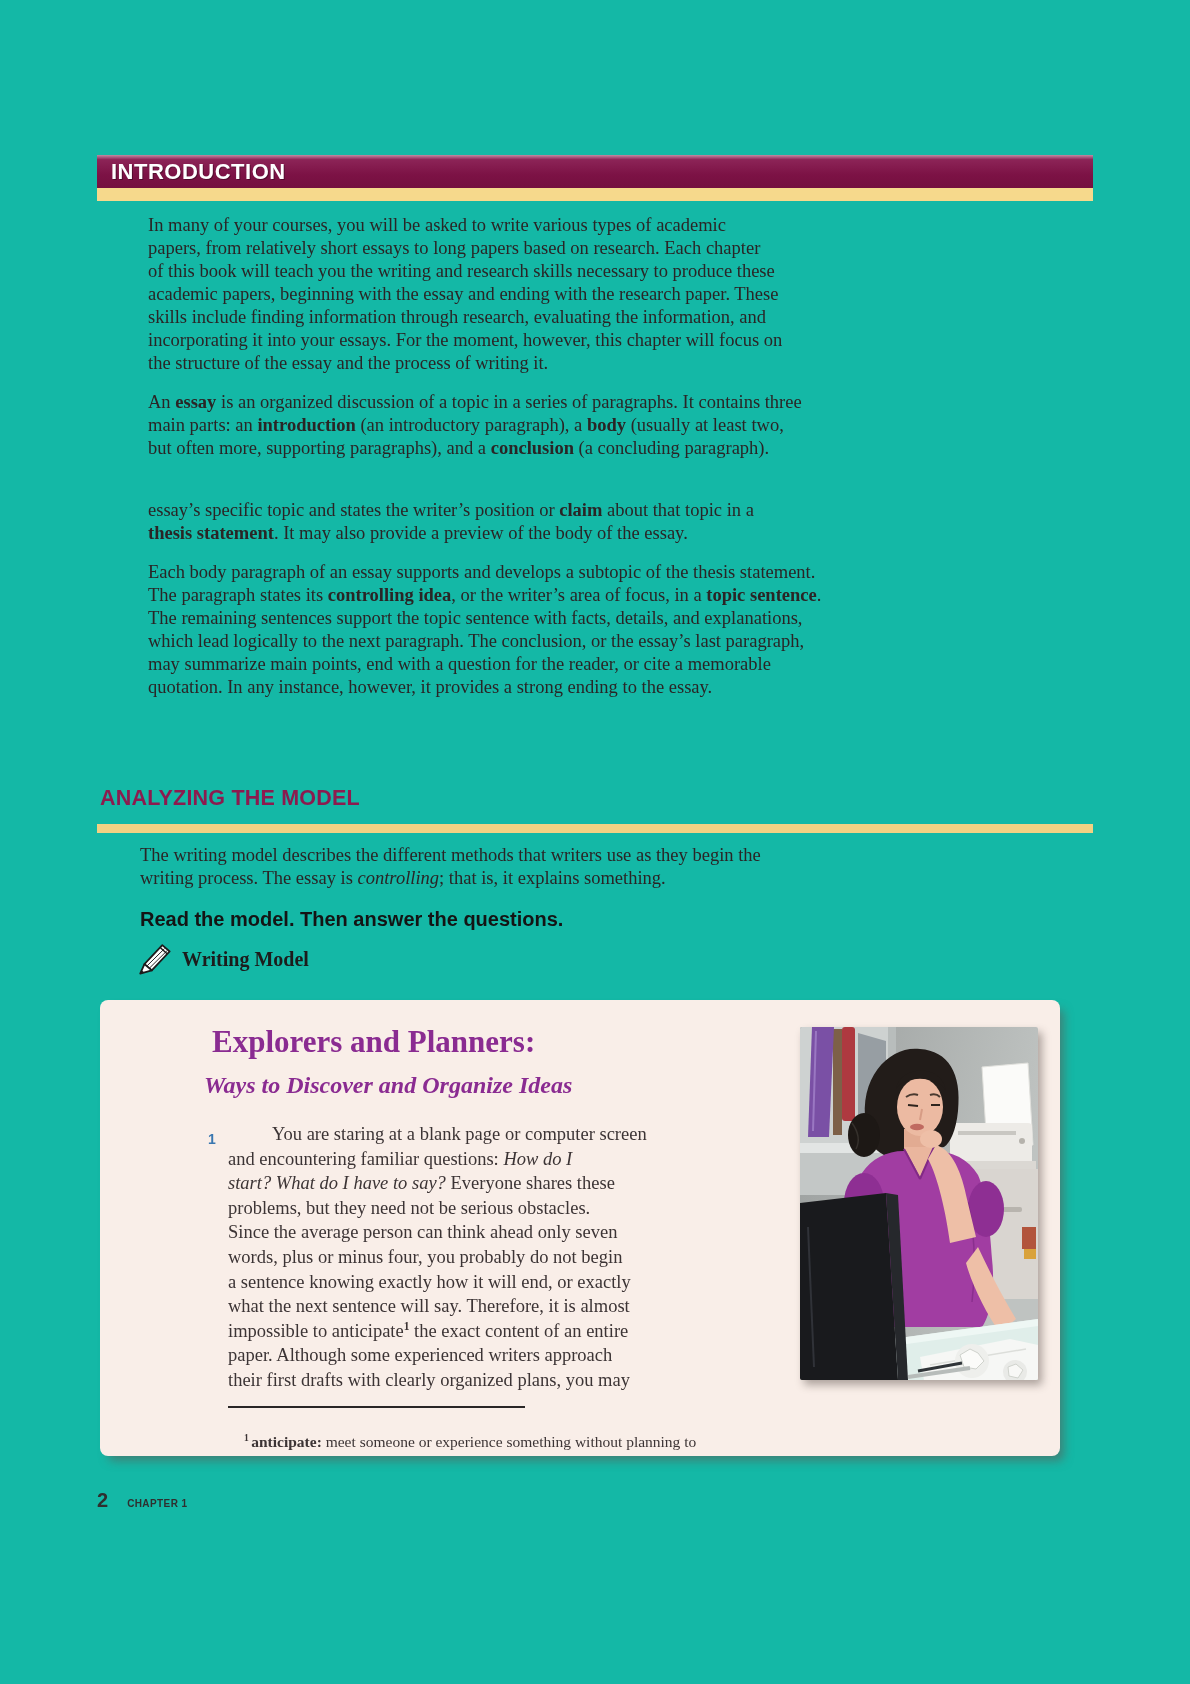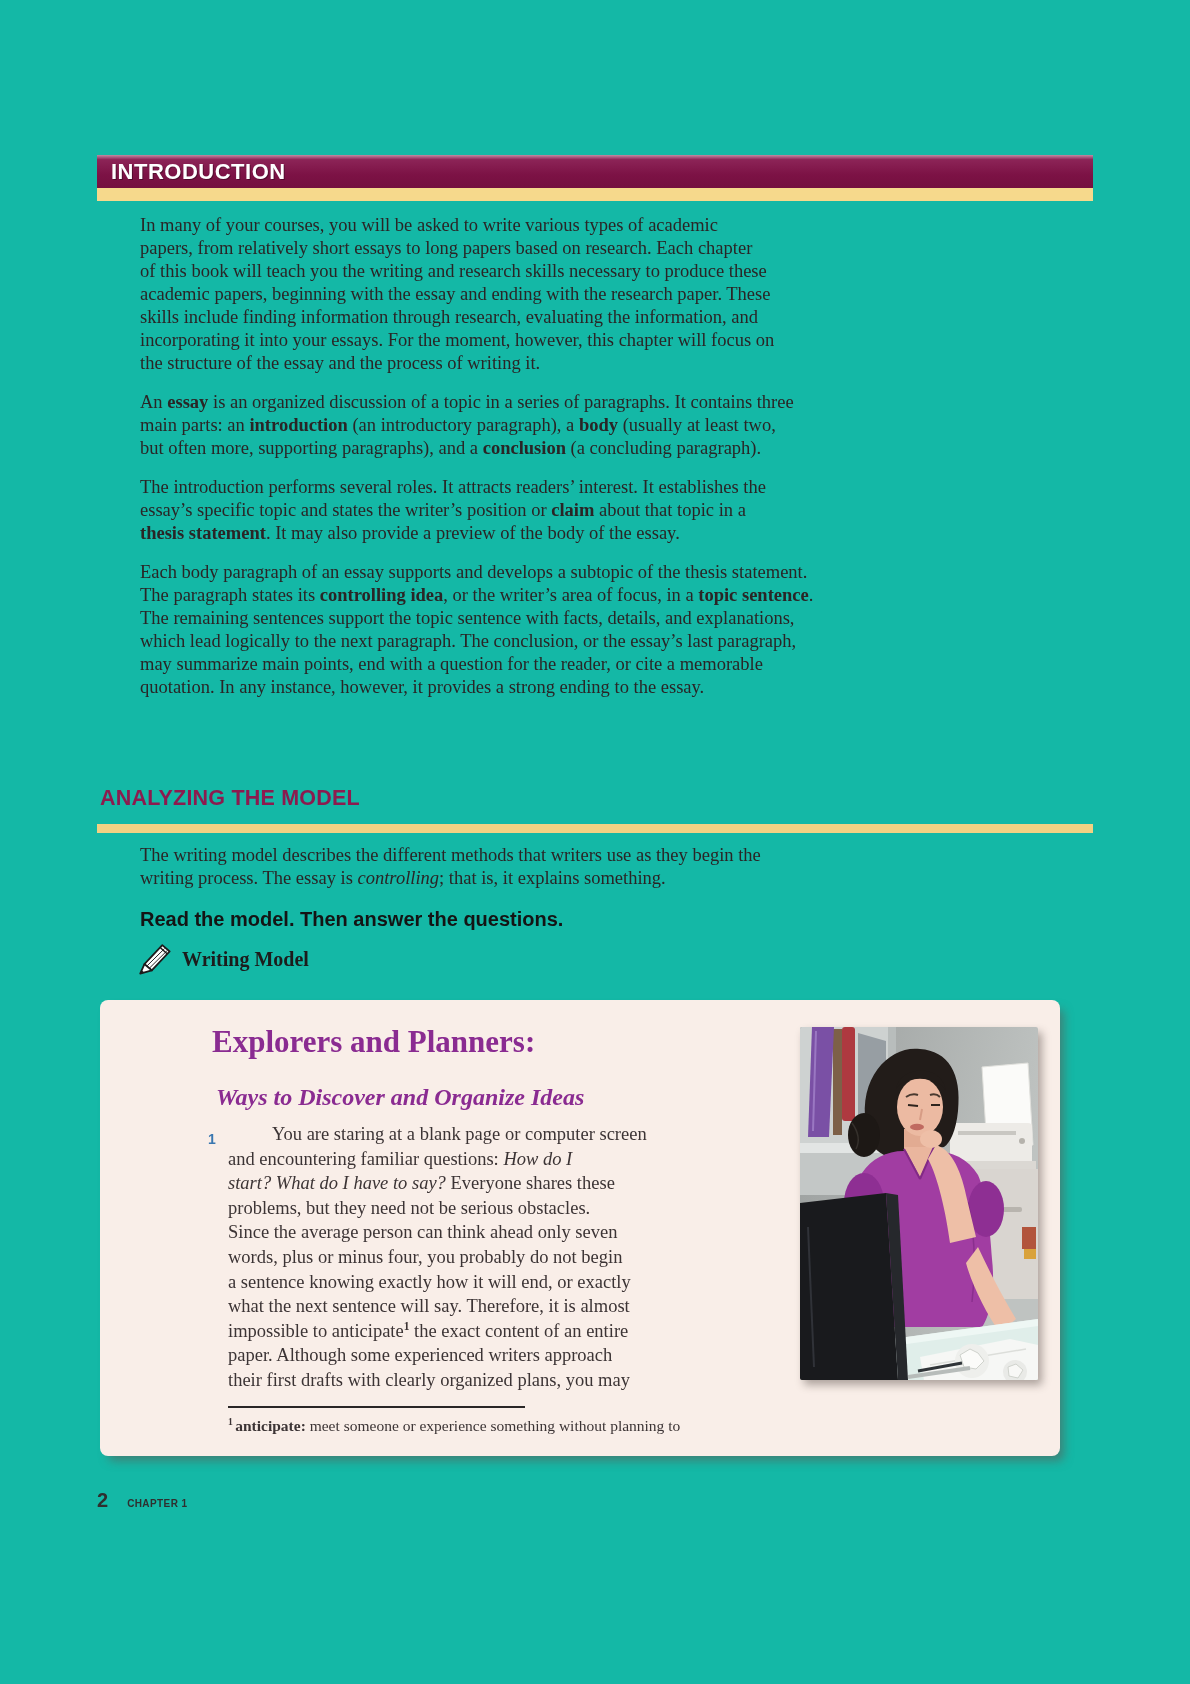--- a/index.html
+++ b/index.html
@@ -8,21 +8,21 @@
 
   
   .intro-banner{position:absolute;left:97px;top:155px;width:996px;}
   .intro-banner-bar{height:33px;background:linear-gradient(180deg,#c08ba3 0%,#8c2457 14%,#7c1245 60%,#75103f 100%);}
   .intro-banner-text{display:inline-block;padding-left:14px;line-height:33px;color:#ffffff;
         font-family:"Liberation Sans","DejaVu Sans",sans-serif;font-weight:700;font-size:22px;letter-spacing:.5px;
         text-shadow:1px 1px 0 rgba(0,0,0,.35);}
   .intro-banner-underline{height:13px;background:#f6d98c;}
 
   
-  .intro-copy{position:absolute;left:140px;top:214px;width:880px;}
+  .intro-copy{position:absolute;left:148px;top:214px;width:880px;}
   .body-para{margin:0 0 16px 0;font-size:18.5px;line-height:23px;color:#2a2526;}
   .body-para b{font-weight:700;}
   .body-para i{font-style:italic;}
 
   
   .analyzing-heading{position:absolute;left:100px;top:786px;margin:0;
         font-family:"Liberation Sans","DejaVu Sans",sans-serif;font-weight:700;font-size:21.5px;
         color:#8c1b4f;letter-spacing:.2px;}
   .analyzing-underline{position:absolute;left:97px;top:824px;width:996px;height:9px;background:#f2d183;}
   .analyzing-copy{position:absolute;left:140px;top:844px;width:880px;}
@@ -31,29 +31,29 @@
 
   
   .model-label{position:absolute;left:136px;top:942px;display:flex;align-items:center;}
   .pencil{width:40px;height:34px;margin-right:6px;display:inline-block;}
   .model-label-text{font-weight:700;font-size:20px;color:#1c1c1c;}
 
   
   .model-box{position:absolute;left:100px;top:1000px;width:960px;height:456px;background:#f9eee8;
         border-radius:8px;box-shadow:6px 7px 10px -2px rgba(96,88,84,.55);}
   .model-title{position:absolute;left:112px;top:24px;margin:0;font-size:31px;font-weight:700;color:#8a2b91;}
-  .model-subtitle{position:absolute;left:104px;top:72px;margin:12px;font-size:24px;font-weight:700;font-style:italic;color:#8a2b91;}
+  .model-subtitle{position:absolute;left:104px;top:72px;margin:0;font-size:24px;font-weight:700;font-style:italic;color:#8a2b91;}
   .para-number{position:absolute;left:108px;top:131px;
         font-family:"Liberation Sans","DejaVu Sans",sans-serif;font-weight:700;font-size:14px;color:#3a77b0;}
   .model-para{position:absolute;left:128px;top:122px;width:565px;margin:0;
         font-size:18.5px;line-height:24.6px;color:#3c3435;text-indent:44px;}
   .model-para i{font-style:italic;}
   sup.fn{vertical-align:super;font-size:.62em;font-weight:700;line-height:0;}
   .footnote-rule{position:absolute;left:128px;top:406px;width:297px;border-top:2.5px solid #2a2626;}
-  .footnote{position:absolute;left:128px;top:416px;width:600px;margin:0;font-size:15.5px;line-height:20px;color:#3c3435;}
+  .footnote{position:absolute;left:128px;top:416px;width:600px;margin:16px;font-size:15.5px;line-height:20px;color:#3c3435;}
   .model-photo{position:absolute;left:700px;top:27px;width:238px;height:353px;margin:0;
         border-radius:2px;overflow:hidden;box-shadow:4px 5px 8px rgba(60,50,45,.4);}
   .model-photo svg{display:block;width:100%;height:100%;}
 
   
   .page-footer{position:absolute;left:97px;top:1489px;display:flex;align-items:baseline;
         font-family:"Liberation Sans","DejaVu Sans",sans-serif;color:#2f2f2f;}
   .page-number{font-weight:700;font-size:20px;}
   .chapter-label{font-weight:700;font-size:10px;letter-spacing:.4px;margin-left:19px;}
 </style>
@@ -65,21 +65,21 @@
   <div class="intro-banner">
     <div class="intro-banner-bar">
       <span class="intro-banner-text">INTRODUCTION</span>
     </div>
     <div class="intro-banner-underline"></div>
   </div>
 
   <div class="intro-copy">
     <p class="body-para"><span>In many of your courses, you will be asked to write various types of academic</span><br><span>papers, from relatively short essays to long papers based on research. Each chapter</span><br><span>of this book will teach you the writing and research skills necessary to produce these</span><br><span>academic papers, beginning with the essay and ending with the research paper. These</span><br><span>skills include finding information through research, evaluating the information, and</span><br><span>incorporating it into your essays. For the moment, however, this chapter will focus on</span><br><span>the structure of the essay and the process of writing it.</span></p>
     <p class="body-para"><span>An </span><b>essay</b><span> is an organized discussion of a topic in a series of paragraphs. It contains three</span><br><span>main parts: an </span><b>introduction</b><span> (an introductory paragraph), a </span><b>body</b><span> (usually at least two,</span><br><span>but often more, supporting paragraphs), and a </span><b>conclusion</b><span> (a concluding paragraph).</span></p>
-    <p class="body-para"><span>The introduction performs several roles. It attracts readers’ interest. It establishes the</span><br><span>essay’s specific topic and states the writer’s position or </span><b>claim</b><span> about that topic in a</span><br><b>thesis statement</b><span>. It may also provide a preview of the body of the essay.</span></p>
+    <p class="body-para"><br><span>essay’s specific topic and states the writer’s position or </span><b>claim</b><span> about that topic in a</span><br><b>thesis statement</b><span>. It may also provide a preview of the body of the essay.</span></p>
     <p class="body-para"><span>Each body paragraph of an essay supports and develops a subtopic of the thesis statement.</span><br><span>The paragraph states its </span><b>controlling idea</b><span>, or the writer’s area of focus, in a </span><b>topic sentence</b><span>.</span><br><span>The remaining sentences support the topic sentence with facts, details, and explanations,</span><br><span>which lead logically to the next paragraph. The conclusion, or the essay’s last paragraph,</span><br><span>may summarize main points, end with a question for the reader, or cite a memorable</span><br><span>quotation. In any instance, however, it provides a strong ending to the essay.</span></p>
   </div>
 
   <h2 class="analyzing-heading">ANALYZING THE MODEL</h2>
   <div class="analyzing-underline"></div>
   <p class="body-para analyzing-copy"><span>The writing model describes the different methods that writers use as they begin the</span><br><span>writing process. The essay is </span><i>controlling</i><span>; that is, it explains something.</span></p>
   <p class="directive">Read the model. Then answer the questions.</p>
 
   <div class="model-label">
     <span class="pencil">

